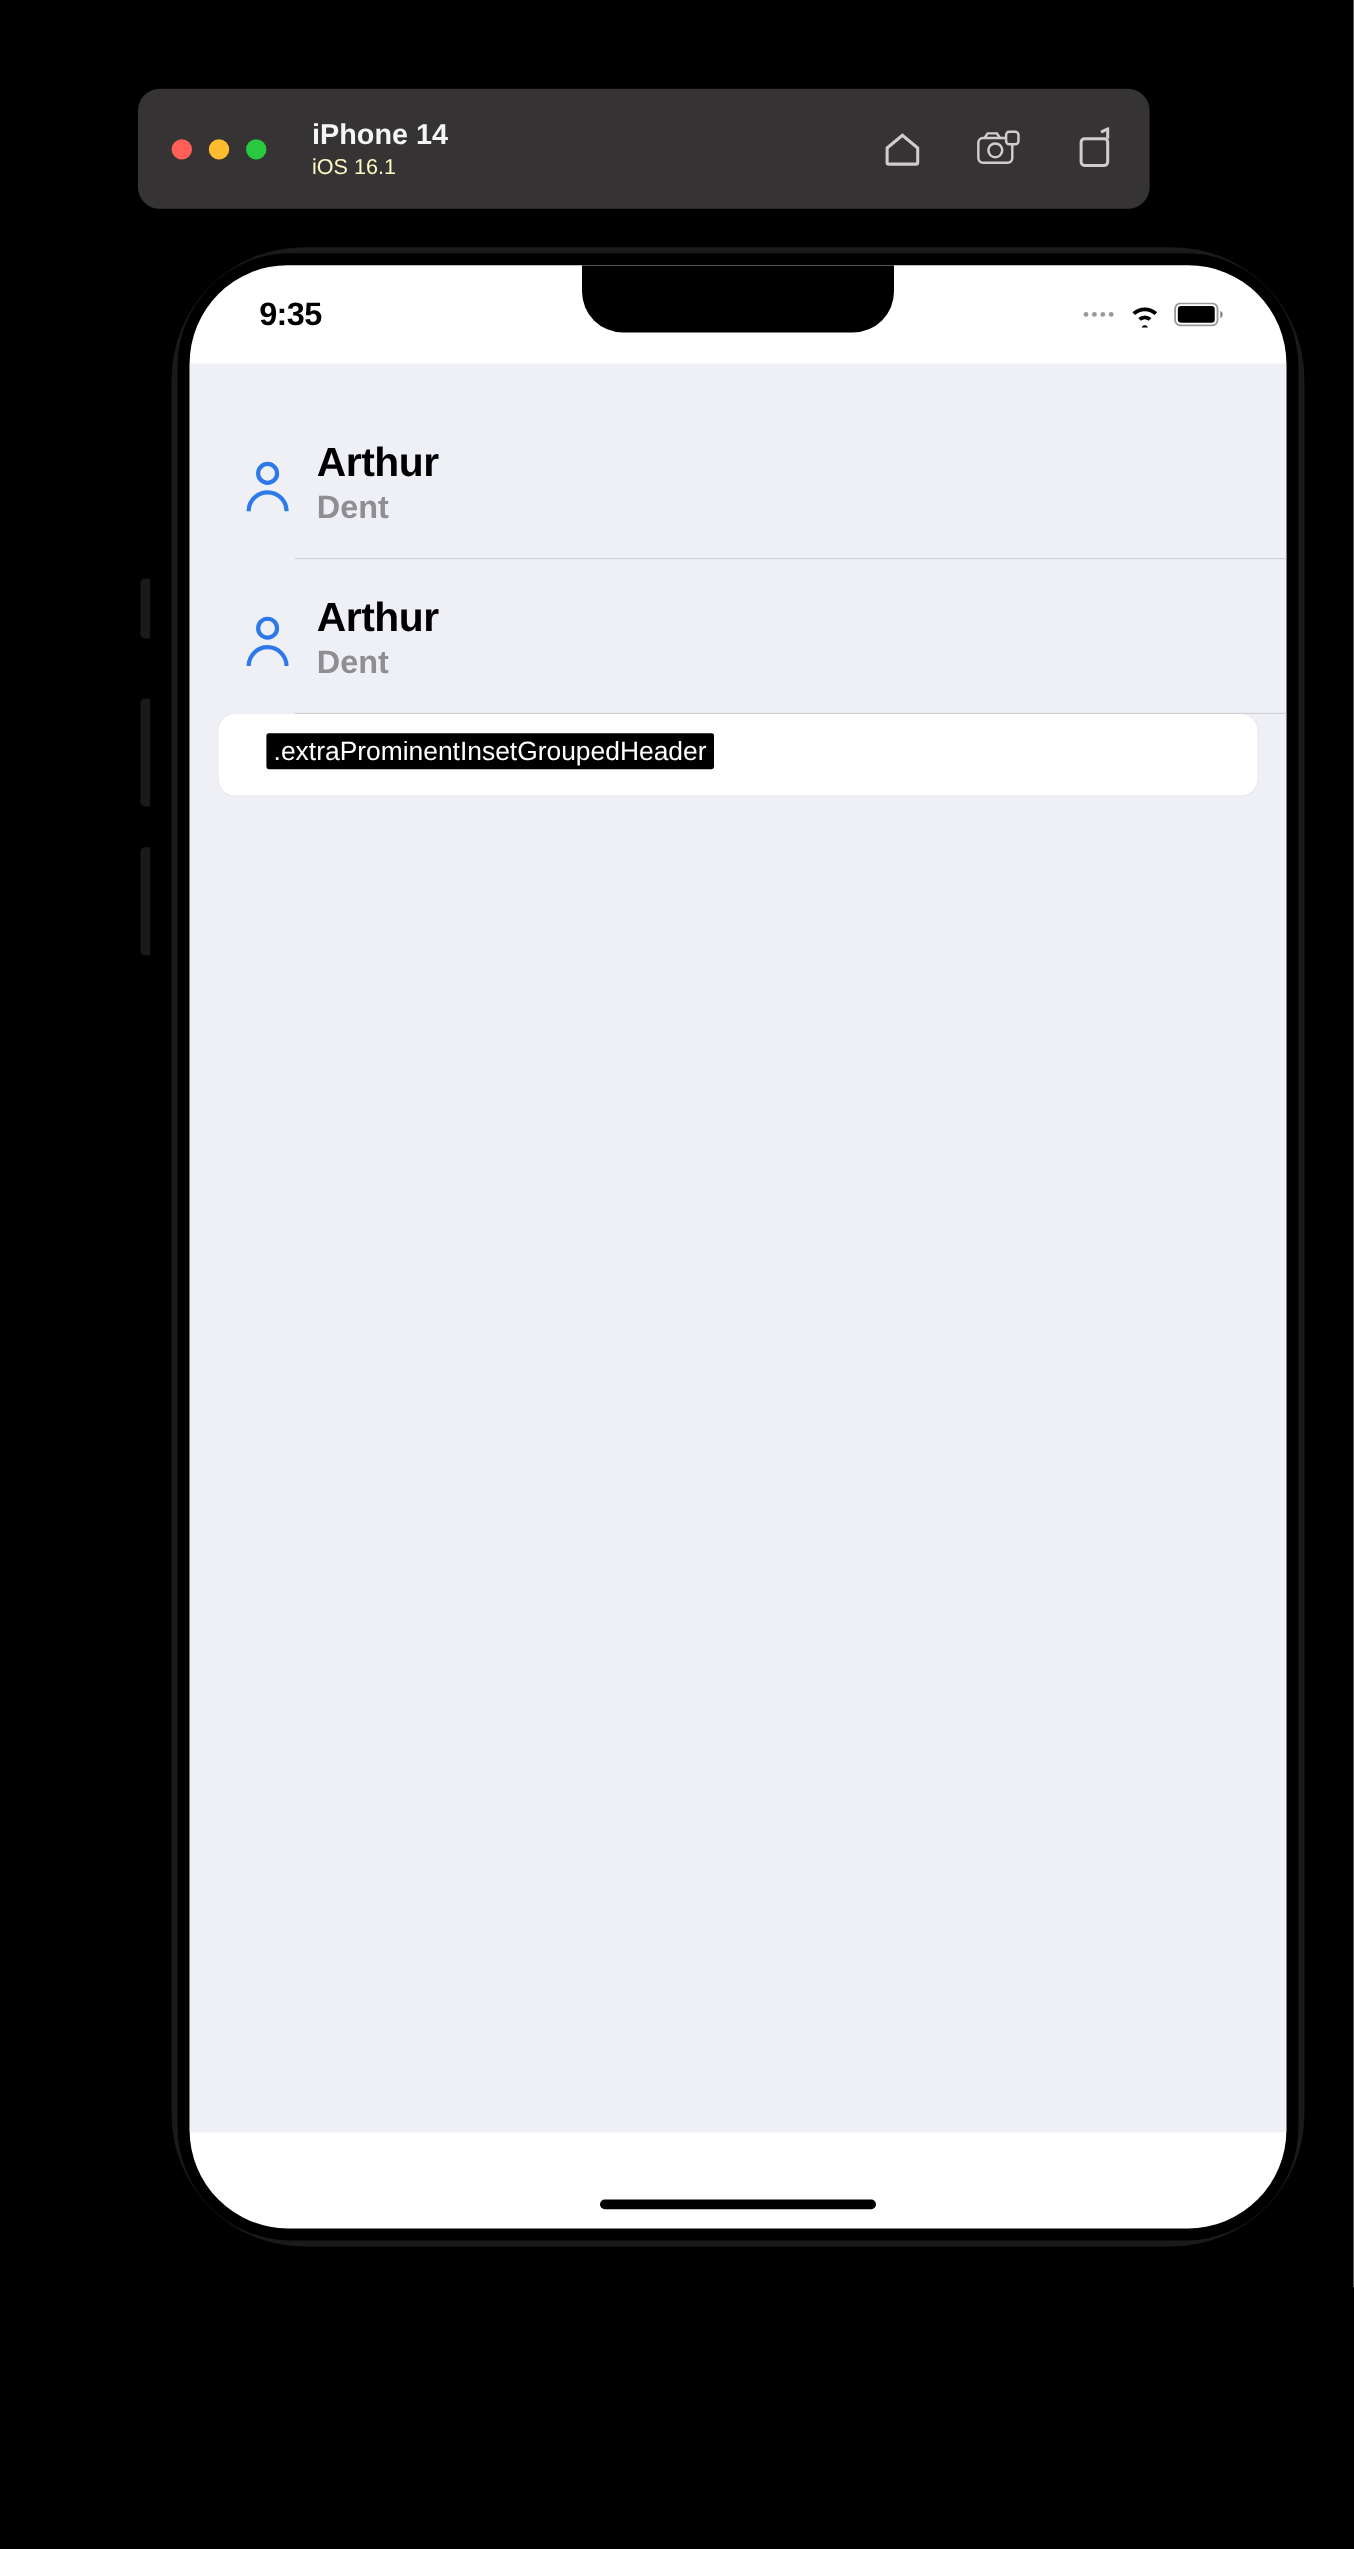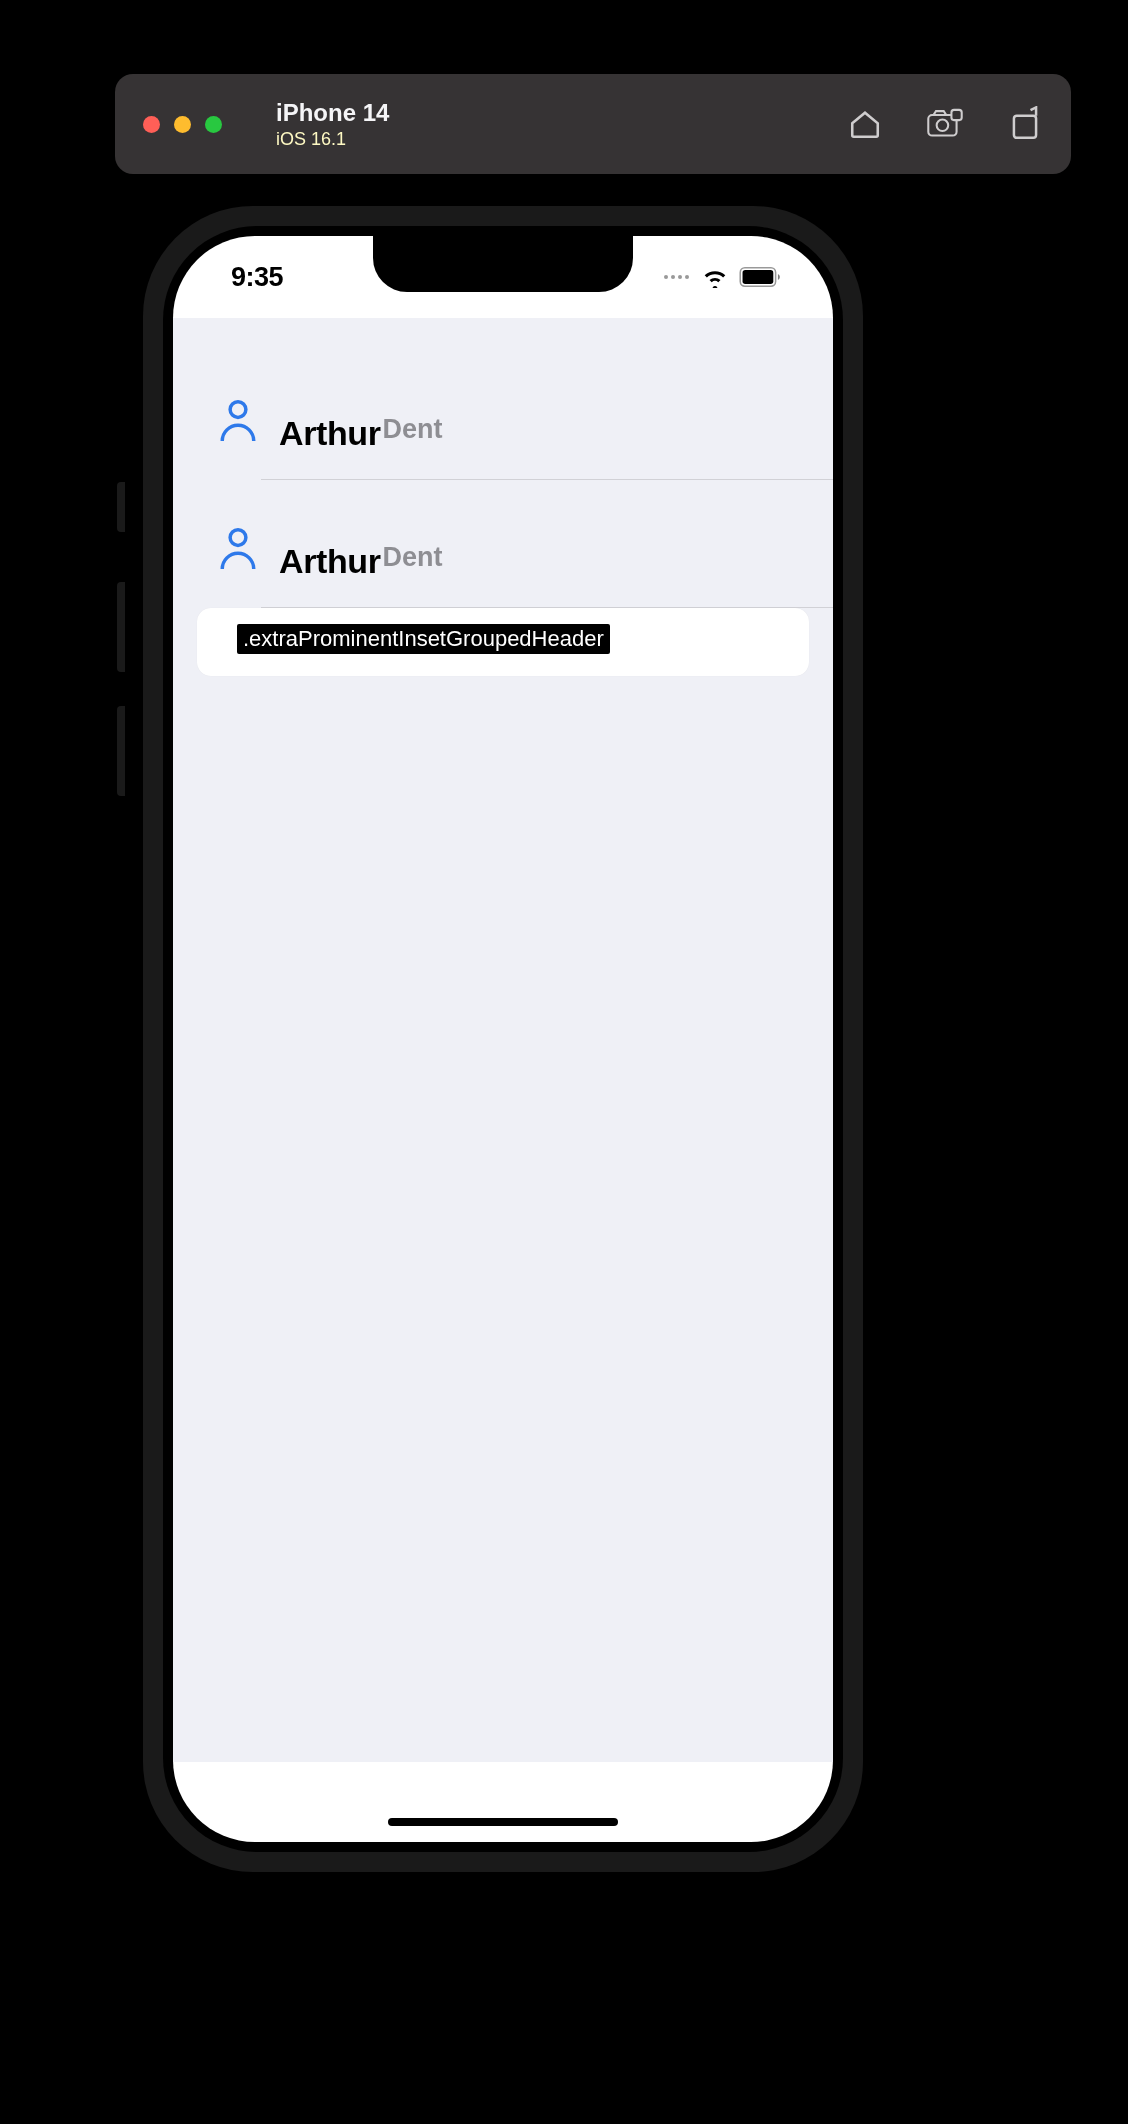--- a/index.html
+++ b/index.html
@@ -14,28 +14,27 @@
       height: 2124px;
       font-family: -apple-system, BlinkMacSystemFont, 'SF Pro Text', 'SF Pro Display', 'Helvetica Neue', Arial, sans-serif;
       position: relative;
     }
 
     
     .simulator-toolbar {
       position: absolute;
       top: 74px;
       left: 115px;
-      width: 956px;
+      width: 843px;
       height: 100px;
       background: #363334;
       border-radius: 18px;
       display: flex;
       align-items: center;
       padding: 0 28px;
-      gap: 16px;
     }
 
     .traffic-lights {
       display: flex;
       gap: 14px;
       margin-right: 38px;
     }
 
     .traffic-light {
       width: 17px;
@@ -80,25 +79,25 @@
       align-items: center;
       justify-content: center;
       cursor: pointer;
     }
 
     
     .device {
       position: absolute;
       top: 206px;
       left: 143px;
-      width: 720px;
+      width: 944px;
       height: 1666px;
       background: #1a1a1a;
       border-radius: 110px;
-      padding: 20px;
+      padding: 5px;
     }
 
     .device-inner {
       width: 100%;
       height: 100%;
       background: #000;
       border-radius: 94px;
       padding: 10px;
       position: relative;
     }
@@ -214,23 +213,22 @@
       padding-left: 20px;
     }
 
     .person-icon {
       width: 42px;
       height: 42px;
     }
 
     .header-text {
       display: flex;
-      flex-direction: row;
+      flex-direction: column;
       gap: 2px;
-      margin-top: 32px;
     }
 
     .header-title {
       font-size: 34px;
       font-weight: 700;
       color: #000;
       letter-spacing: -0.4px;
     }
 
     .header-subtitle {

